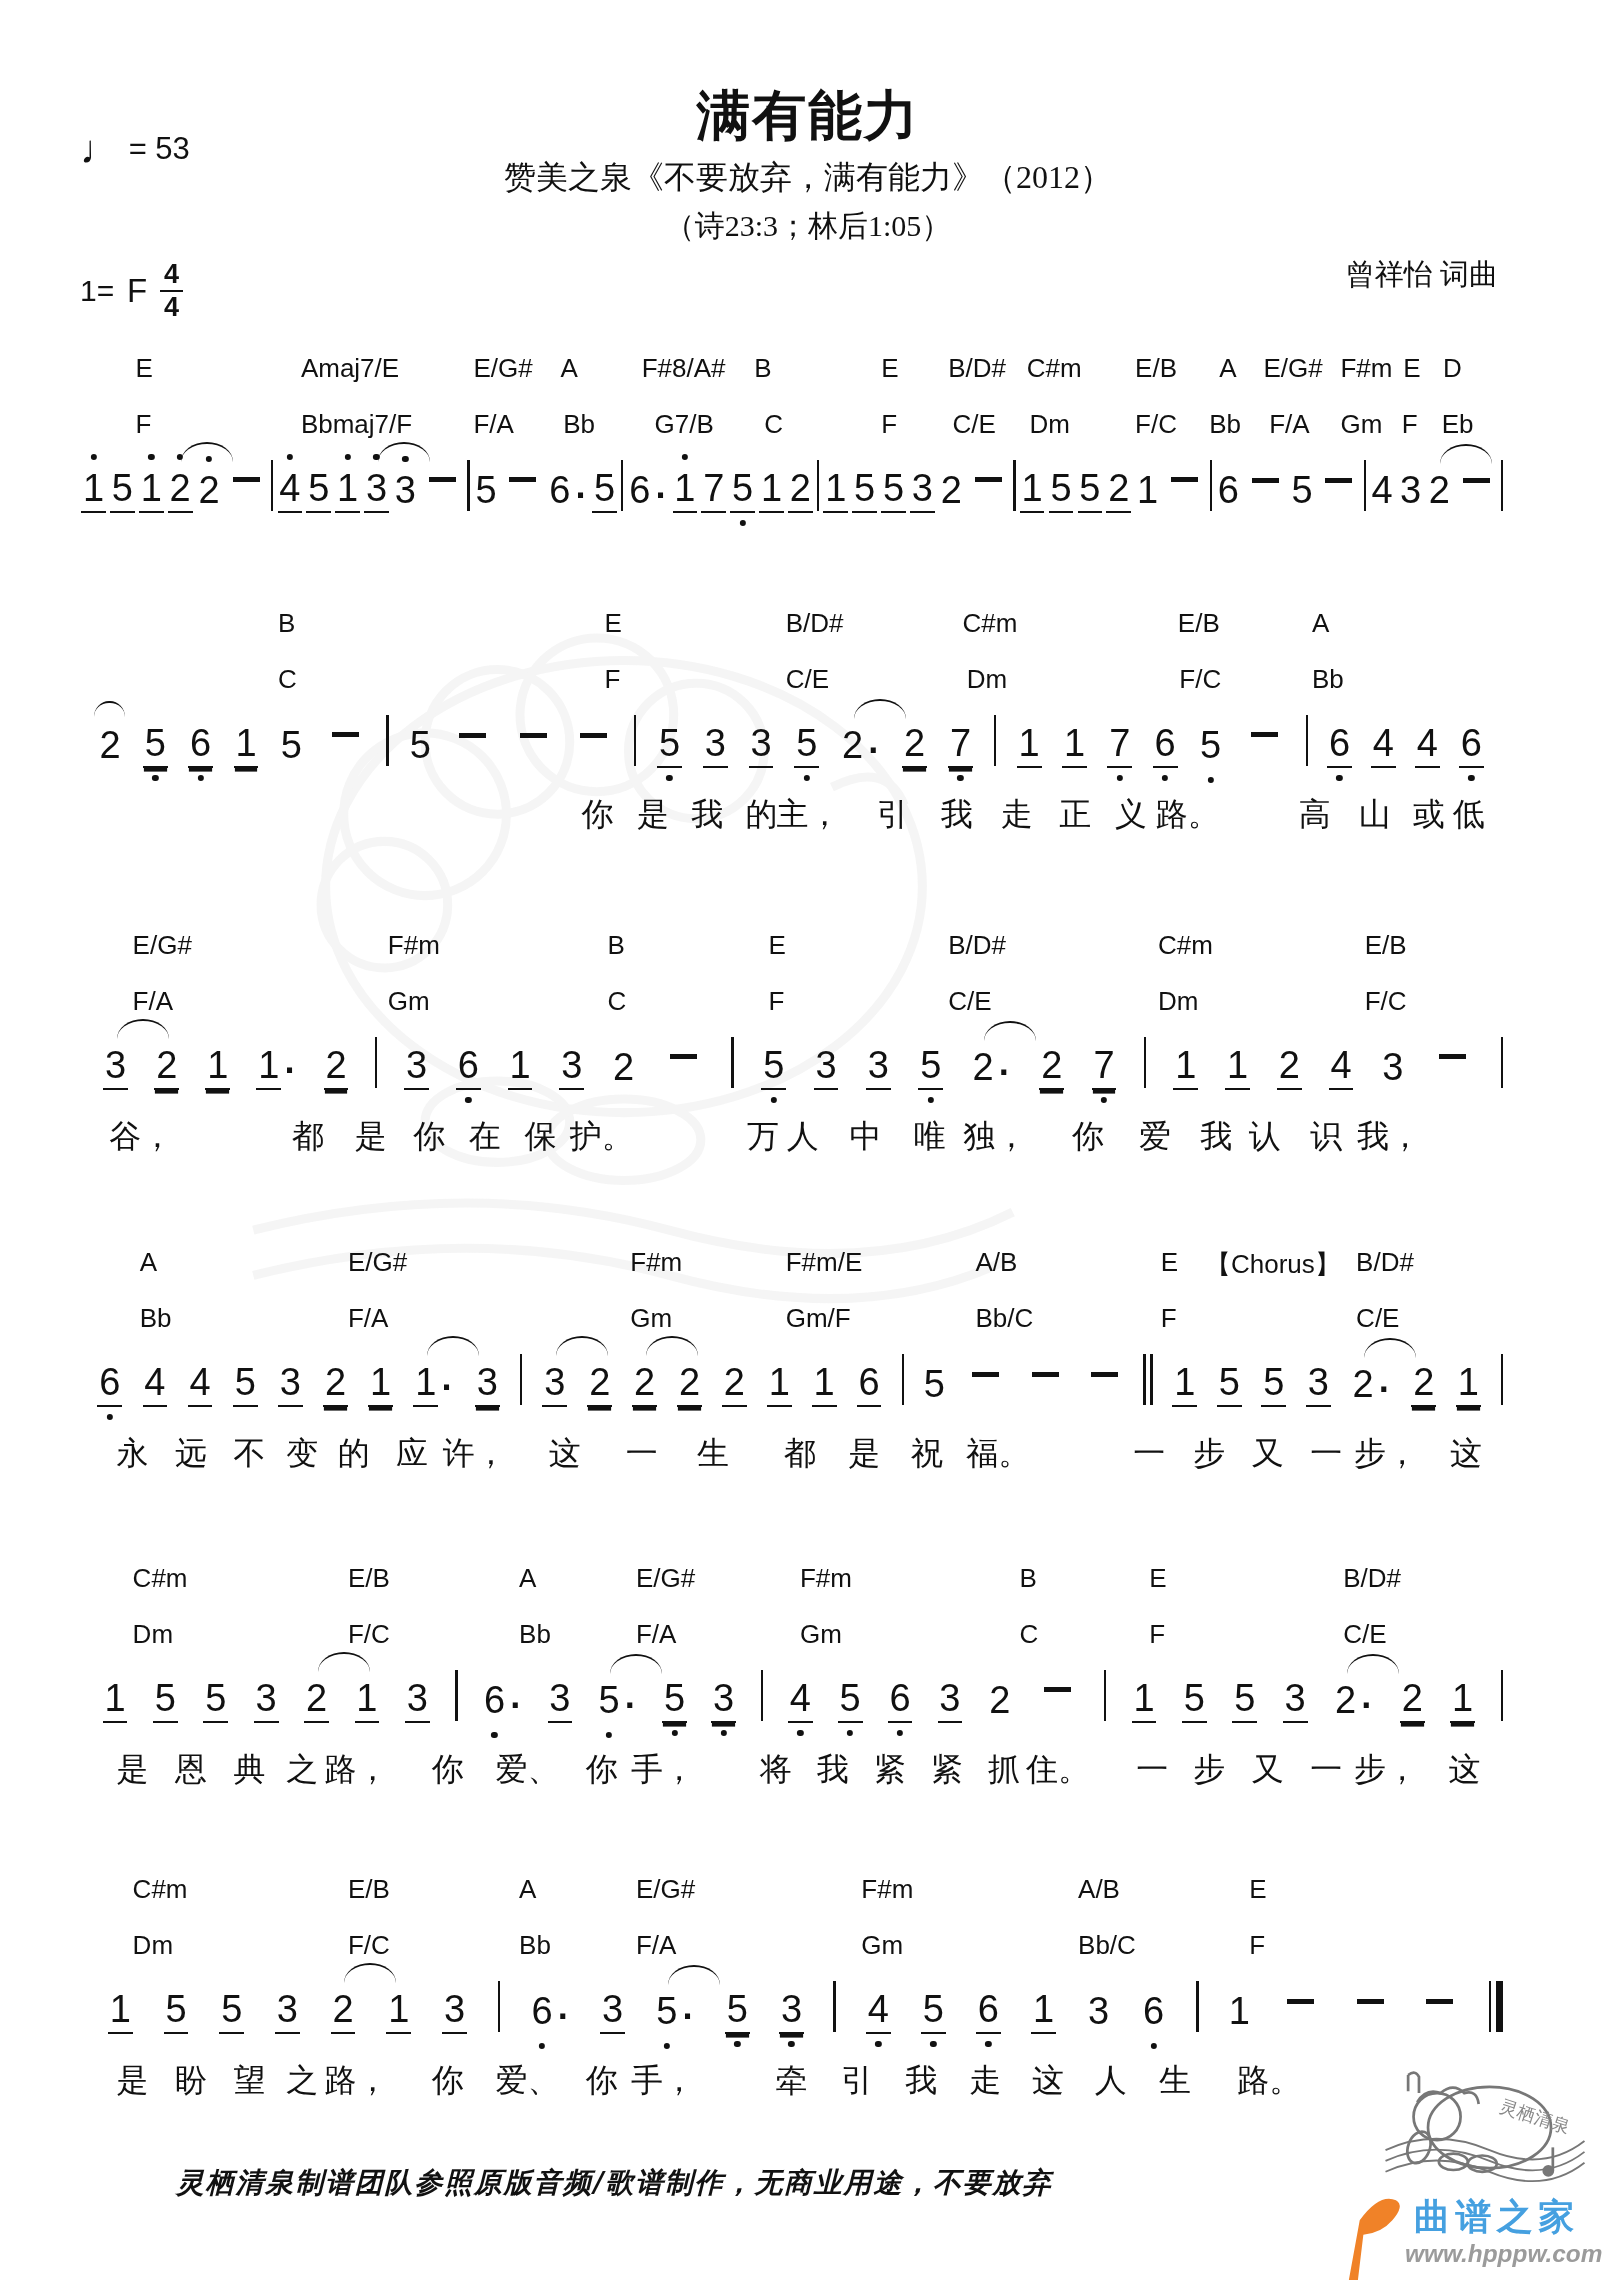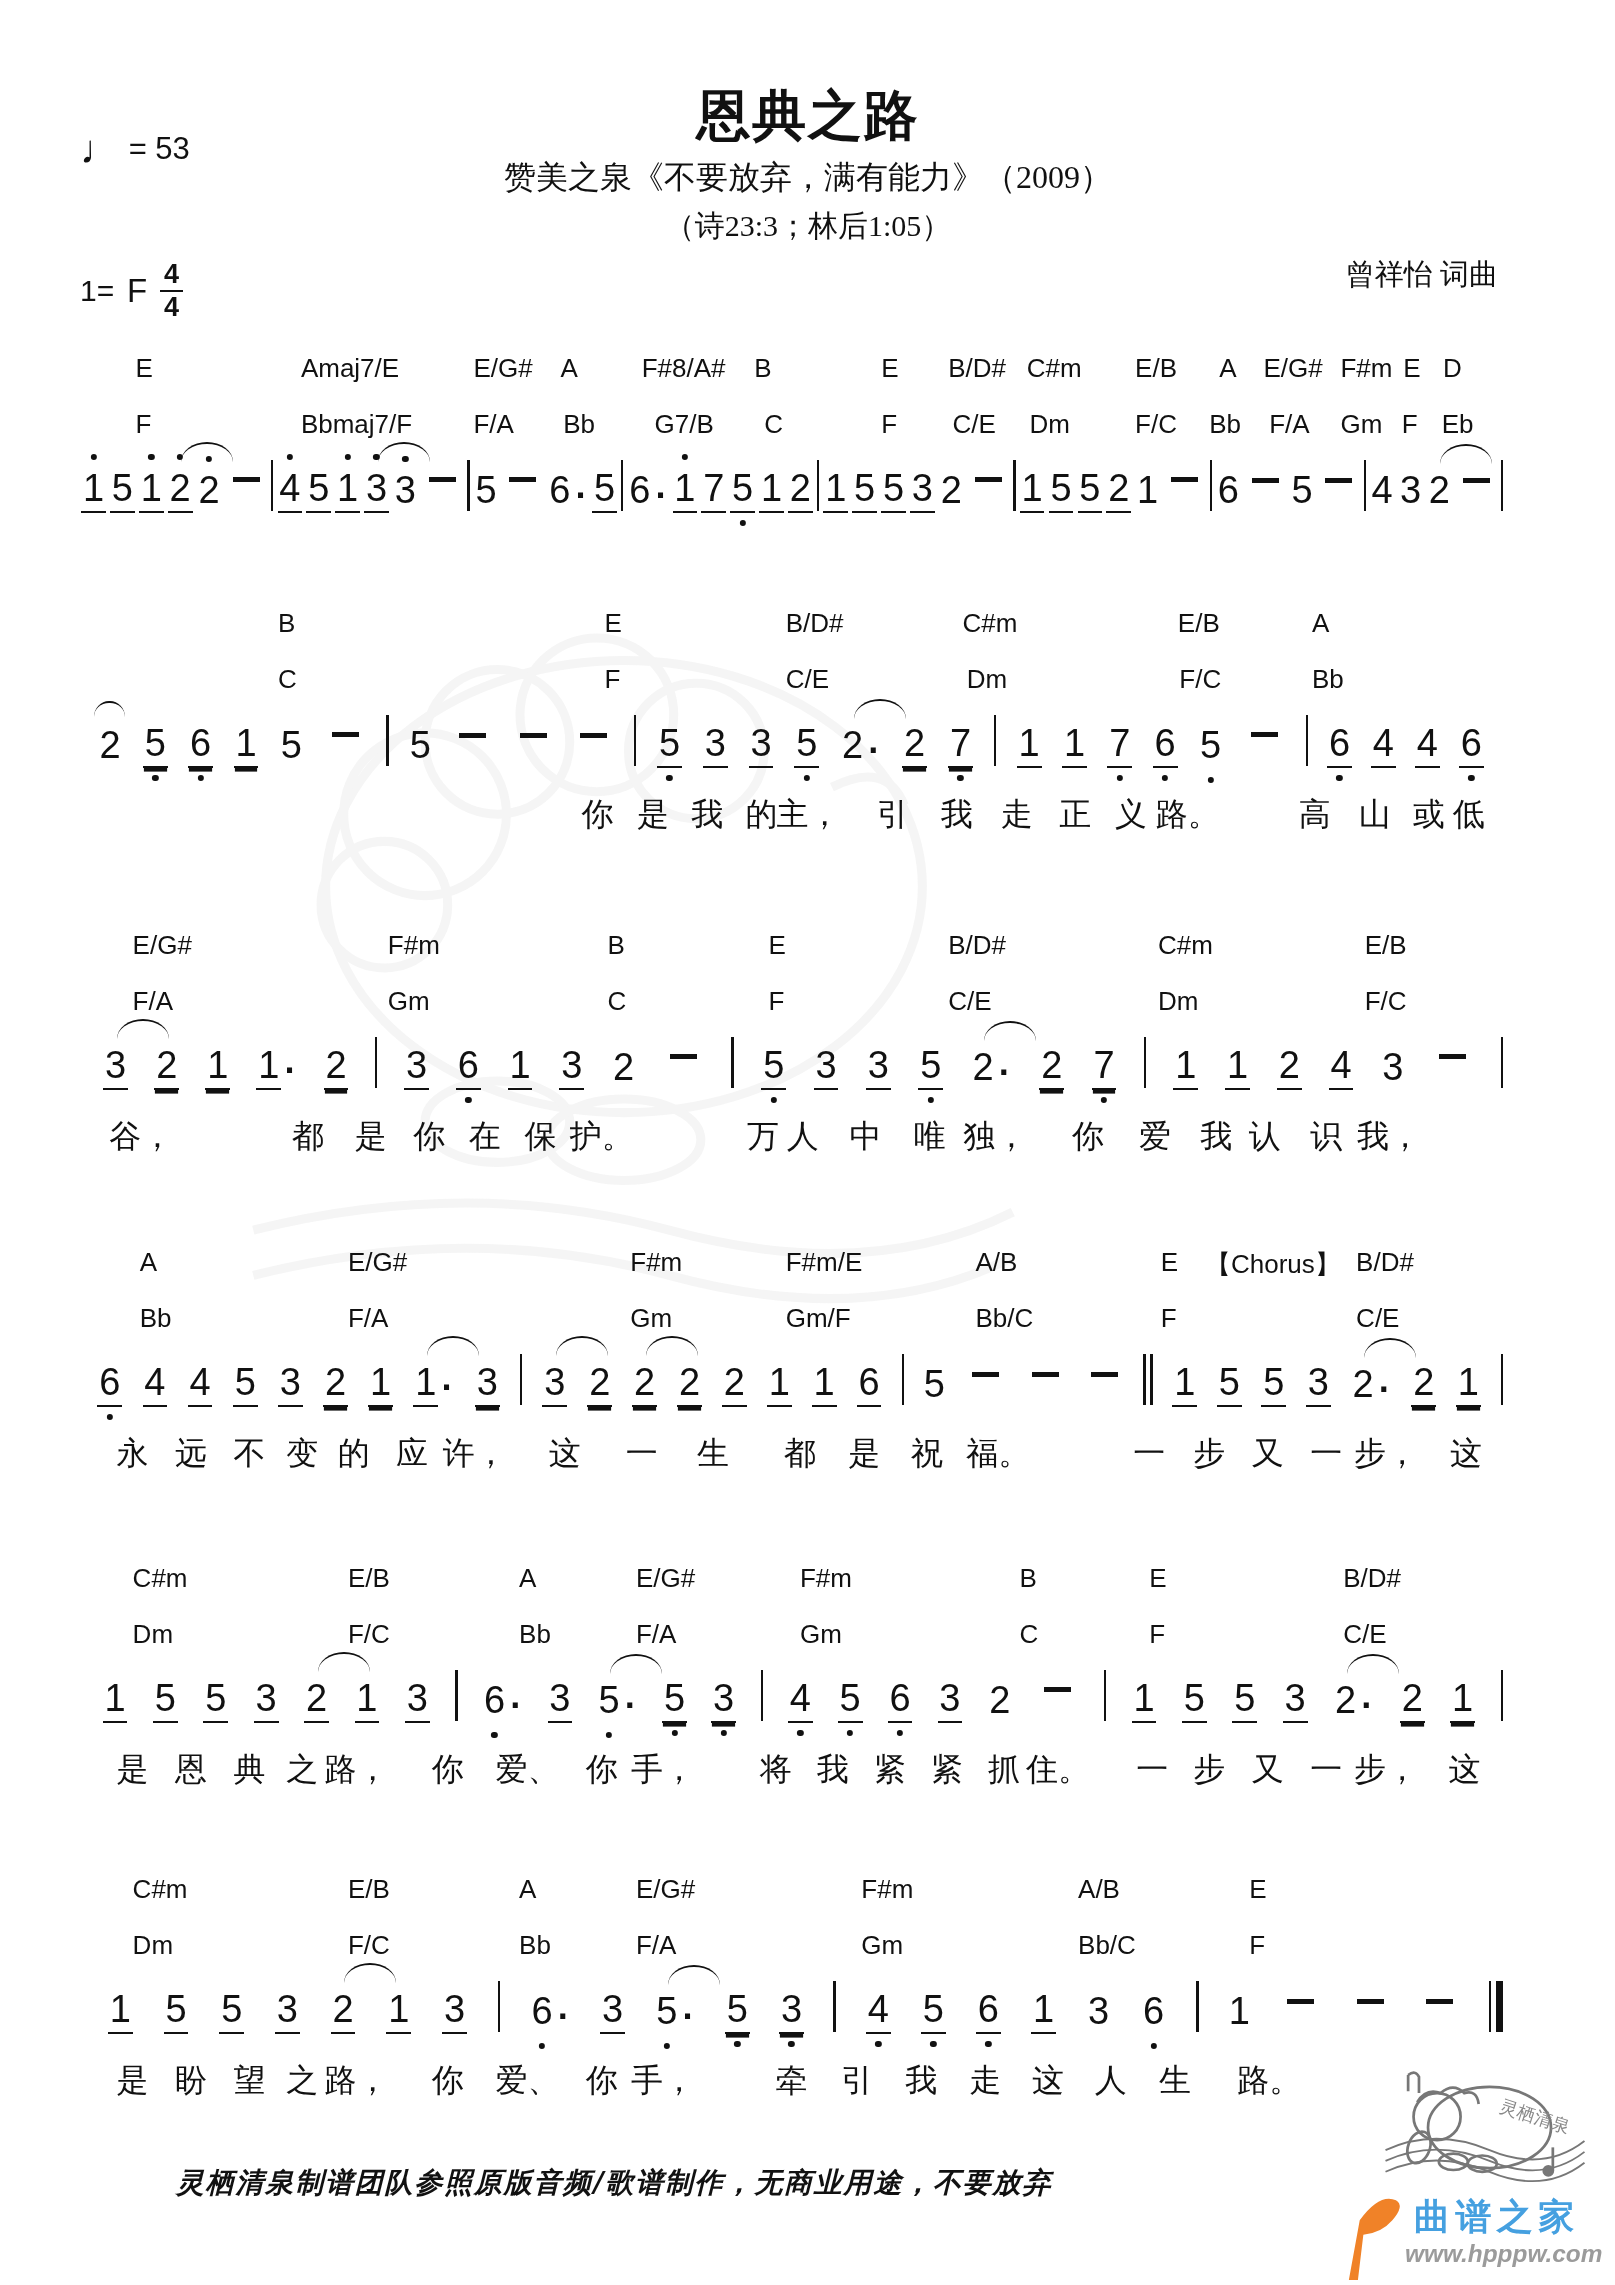--- a/index.html
+++ b/index.html
@@ -44,23 +44,23 @@
           font-family:"DejaVu Serif",serif;letter-spacing:1.8px;}
   #logo{top:2193px;right:9px;width:271px;height:87px;}
   #logo .site{position:absolute;top:0;left:78px;font-size:36px;font-weight:bold;letter-spacing:5.4px;}
   #logo .url{position:absolute;top:47px;left:69px;font-size:24.4px;font-weight:bold;font-style:italic;}
   #stamp{top:2064px;right:27px;width:208px;height:136px;}
   #watermark{top:543px;left:199px;width:859px;height:868px;opacity:0.55;}
 </style>
 </head>
 <body>
 
-<div class="abs" id="title">恩典之路</div>
+<div class="abs" id="title">满有能力</div>
 <div class="abs" id="tempo"><span class="qnote">♩</span> <span>= 53</span></div>
-<div class="abs" id="subtitle">赞美之泉《不要放弃，满有能力》（2009）</div>
+<div class="abs" id="subtitle">赞美之泉《不要放弃，满有能力》（2012）</div>
 <div class="abs" id="scripture">（诗23:3；林后1:05）</div>
 <div class="abs" id="composer">曾祥怡 词曲</div>
 <div class="abs" id="keysig">
   <span>1=</span>
   <span style="font-size:33px;">F</span>
   <span class="frac">
     <span>4</span>
     <span class="bar"></span>
     <span>4</span>
   </span>

